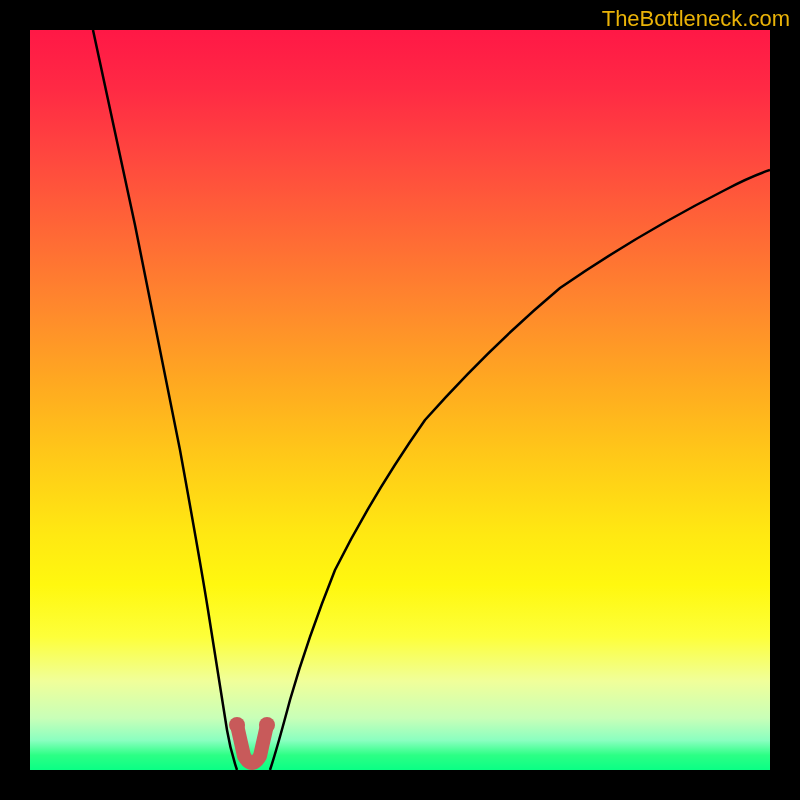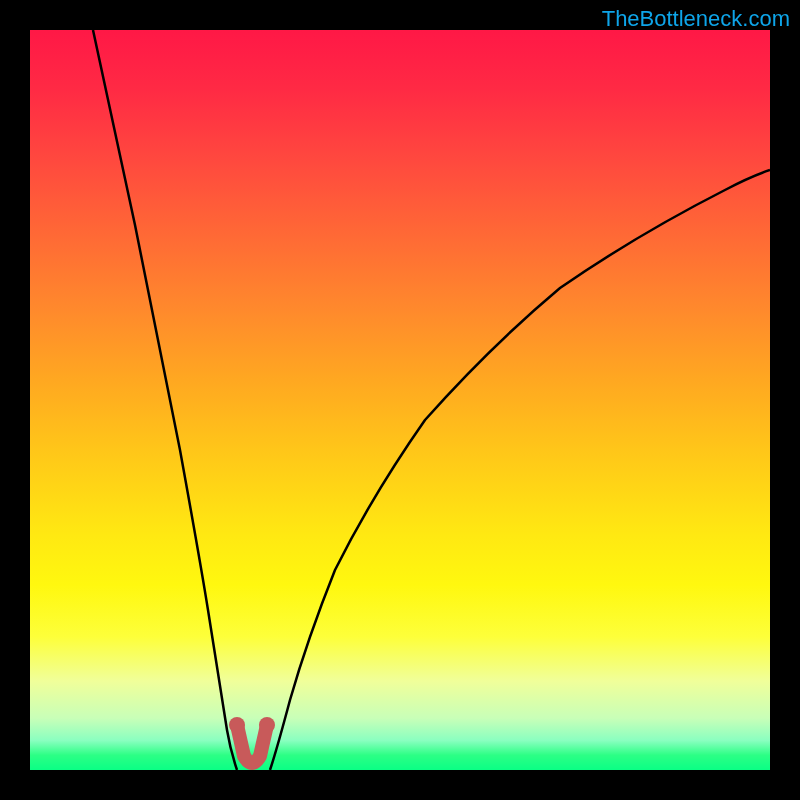--- a/index.html
+++ b/index.html
@@ -33,21 +33,21 @@
       #8affc0 96%,
       #2cff85 98%,
       #0aff85 100%
     );
     overflow: hidden;
   }
   .watermark {
     position: absolute;
     top: 6px;
     right: 10px;
-    color: #0ea5e9;
+    color: #eab308;
     font-size: 22px;
     font-family: Arial, Helvetica, sans-serif;
   }
   svg {
     position: absolute;
     left: 0;
     top: 0;
   }
   .curve {
     stroke: #000;

